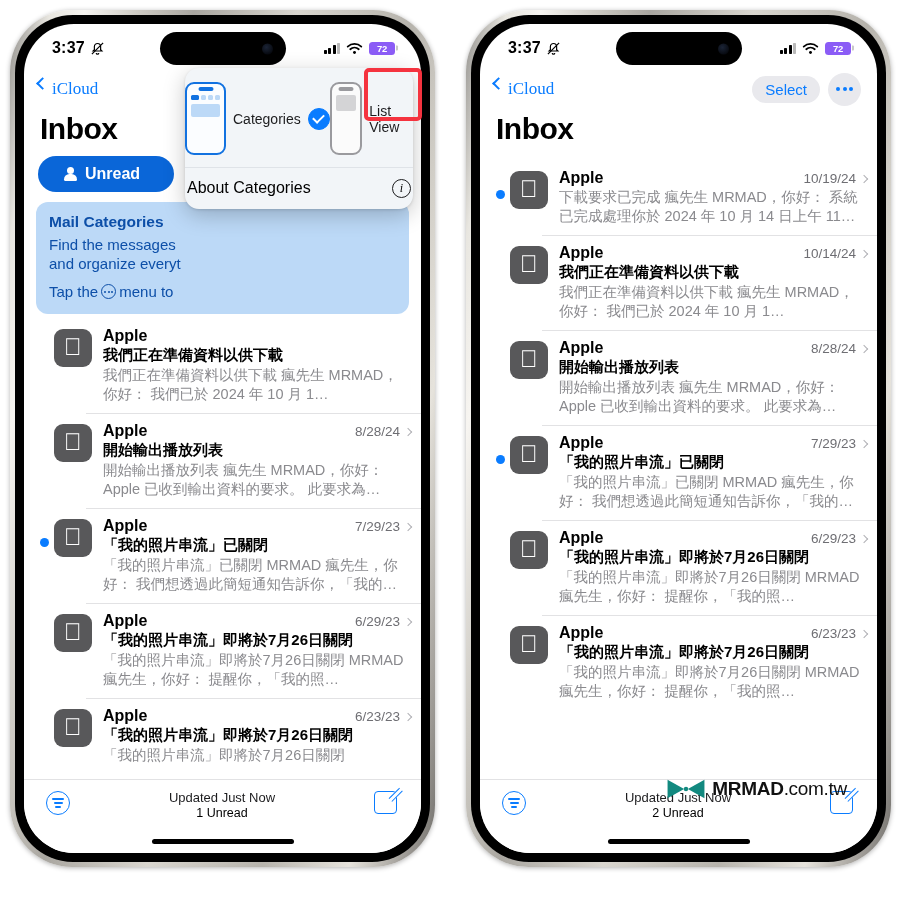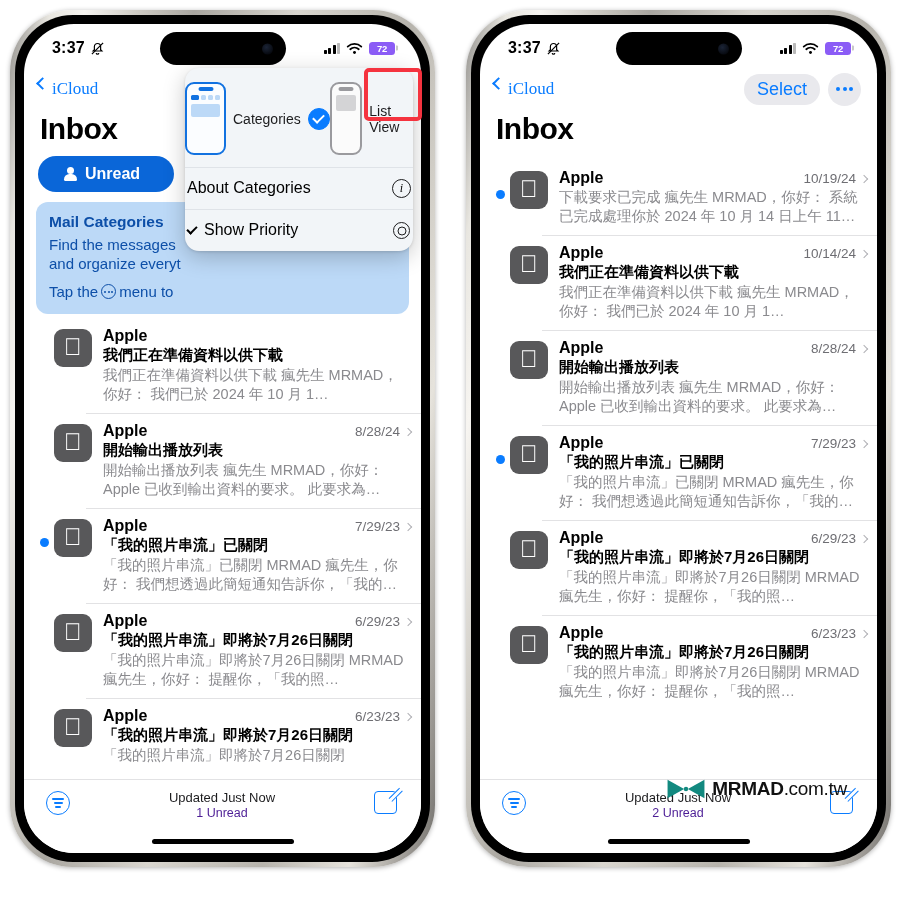--- a/index.html
+++ b/index.html
@@ -69,21 +69,21 @@
     display:flex; align-items:center; justify-content:space-between;
     padding: 4px 16px 0 14px; height: 38px;
   }
   .back { display:flex; align-items:flex-start; gap:5px; cursor:pointer;font-family:Liberation Serif, serif; }
   .chev-l { width:9px; height:9px; border-left:2.4px solid #0a7cff; border-bottom:2.4px solid #0a7cff;
             transform: rotate(45deg); }
   .back-label { font-size:17px; color:#0a7cff; }
   .nav-right { display:flex; align-items:center; gap:8px; }
   .pill {
     background:#e9e9ed; border-radius:16px; padding:5px 13px;
-    font-size:18px; color:#0a7cff; cursor:pointer;
+    font-size:15px; color:#0a7cff; cursor:pointer;
   }
   .dots-btn {
     width:33px; height:33px; border-radius:50%; background:#e9e9ed;
     display:flex; align-items:center; justify-content:center; gap:2.5px; cursor:pointer;
   }
   .dots-btn i { width:4px; height:4px; border-radius:50%; background:#0a7cff; display:block; }
 
   .highlight-box {
     position:absolute; border:4px solid #f5333f; border-radius:5px;
     pointer-events:none; z-index: 40;
@@ -160,21 +160,21 @@
   .filter-ico {
     width:24px; height:24px; border-radius:50%; border:1.6px solid #0a7cff;
     display:flex; flex-direction:column; align-items:center; justify-content:center; gap:2.2px;
     cursor:pointer;
   }
   .filter-ico i { display:block; height:1.6px; background:#0a7cff; border-radius:1px; }
   .filter-ico i:nth-child(1){width:12px;} .filter-ico i:nth-child(2){width:9px;}
   .filter-ico i:nth-child(3){width:6px;}
   .tb-center { text-align:center; margin-top:-1px; }
   .tb-upd { font-size:13px; color:#1c1c1e; }
-  .tb-unread { font-size:12.5px; color:#4c1d95; margin-top:1px; }
+  .tb-unread { font-size:12.5px; color:#000000; margin-top:1px; }
   .compose {
     width:23px; height:23px; border:1.7px solid #0a7cff; border-radius:4px;
     position:relative; cursor:pointer;
   }
   .compose::after {
     content:""; position:absolute; right:-5px; top:-5px; width:15px; height:3px;
     background:#fff; border-top:1.7px solid #0a7cff; border-bottom:1.7px solid #0a7cff;
     transform: rotate(-45deg); transform-origin: right center;
   }
   .home-ind {
@@ -430,27 +430,20 @@
                 <span class="block"></span>
               </div>
               <div class="view-label">List View</div>
               <div class="radio"></div>
             </div>
           </div>
           <div class="menu-row">
             <span class="lbl">About Categories</span>
             <span class="info-ico">i</span>
           </div>
-          <div class="menu-row">
-            <span class="lbl">
-              <span class="checkmark"></span>
-              <span>Show Priority</span>
-            </span>
-            <span class="gear-ico"></span>
-          </div>
         </div>
 
       </div>
     </div>
   </div>
 
   <div class="highlight-box" style="left:364px; top:68px; width:58px; height:53px;"></div>
 
   <div class="phone right">
     <div class="bezel">

